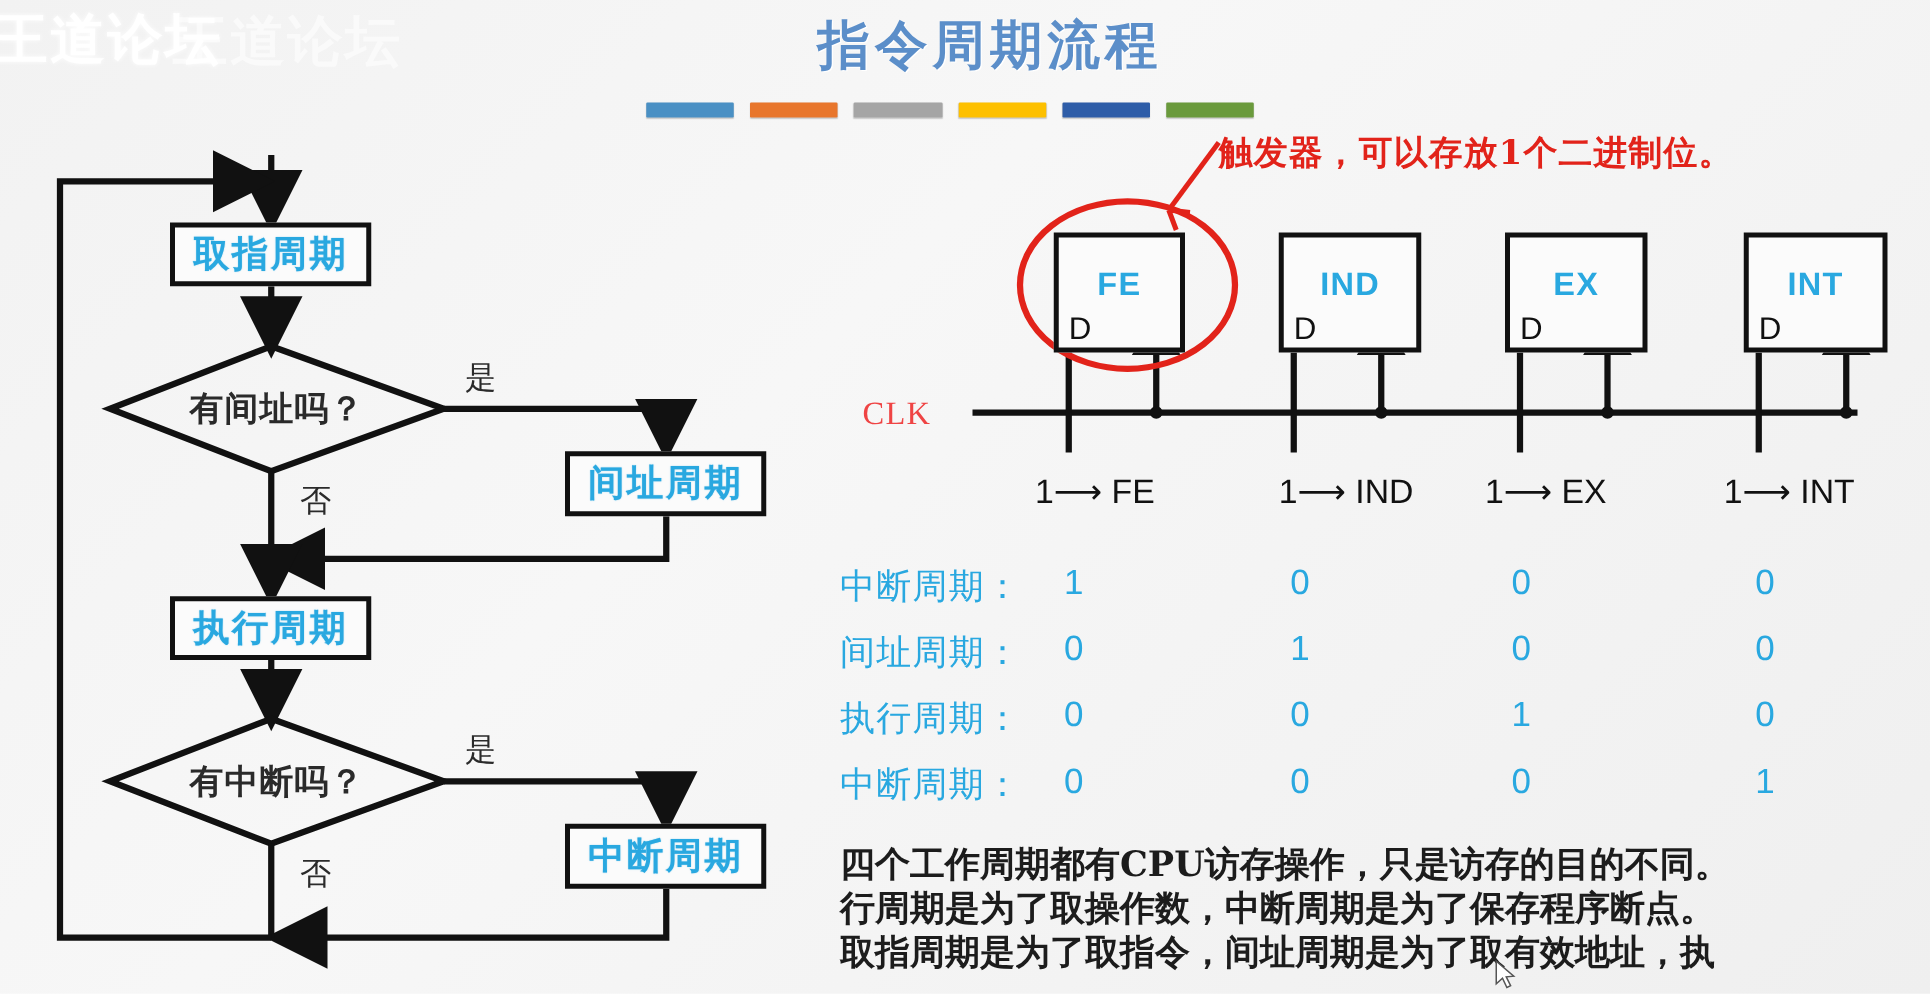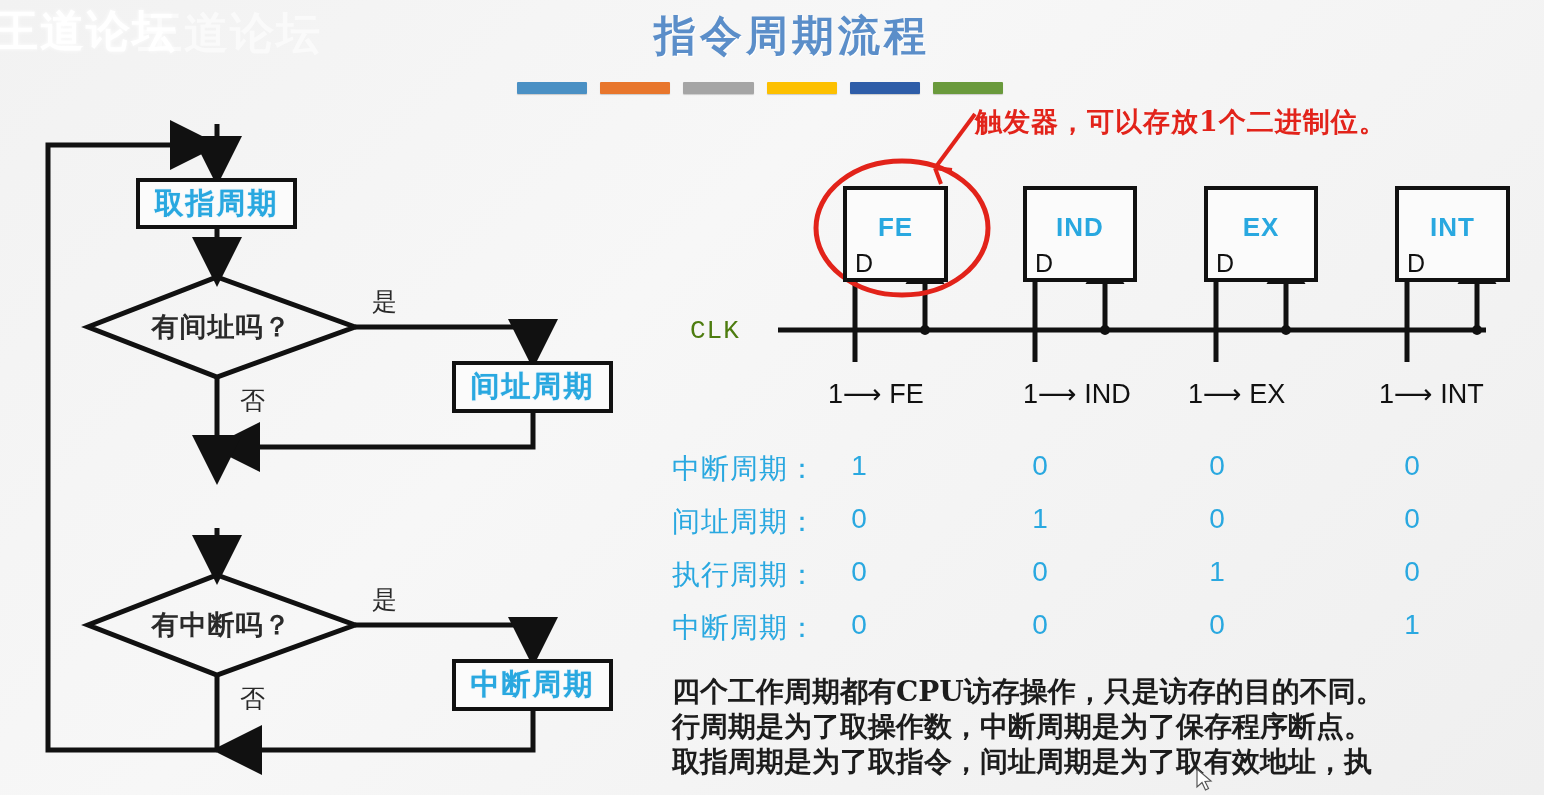--- a/index.html
+++ b/index.html
@@ -54,22 +54,22 @@
     position:absolute;left:0;right:0;top:22px;text-align:center;
     font-family:"Liberation Sans","DejaVu Sans",sans-serif;
     font-size:26px;font-weight:700;color:#29a8e0;letter-spacing:1px;
   }
   .ff-d{
     position:absolute;left:8px;bottom:2px;
     font-family:"Liberation Sans","DejaVu Sans",sans-serif;
     font-size:25px;color:#111;line-height:1;
   }
   #clk-label{
-    font-family:Liberation Mono, monospace;
-    font-size:26px;color:#4d7c0f;letter-spacing:1px;
+    font-family:Liberation Serif, serif;
+    font-size:26px;color:#ef4444;letter-spacing:1px;
   }
   .assign-label{
     position:absolute;
     font-family:"Liberation Sans","DejaVu Sans",sans-serif;
     font-size:27px;color:#111;white-space:nowrap;
   }
 
   
   #annotation-text{
     left:975px;top:104px;
@@ -172,20 +172,21 @@
         <polyline points="533,711 533,750 222,750" marker-end="url(#ah)"></polyline>
 
         <line x1="217" y1="675" x2="217" y2="750"></line>
 
         <polyline points="217,750 48,750 48,145 210,145" marker-end="url(#ah)"></polyline>
       </g>
     </svg>
 
     <div class="fc-box" style="left:136px;top:178px;width:161px;height:51px;">取指周期</div>
     <div class="fc-box" style="left:452px;top:361px;width:161px;height:52px;">间址周期</div>
+    <div class="fc-box" style="left:136px;top:477px;width:161px;height:51px;">执行周期</div>
     <div class="fc-box" style="left:452px;top:659px;width:161px;height:52px;">中断周期</div>
 
     <div class="fc-diamond-label" style="left:88px;top:305px;width:267px;height:44px;">有间址吗？</div>
     <div class="fc-diamond-label" style="left:88px;top:603px;width:267px;height:44px;">有中断吗？</div>
 
     <div class="fc-edge-label" style="left:372px;top:285px;">是</div>
     <div class="fc-edge-label" style="left:240px;top:384px;">否</div>
     <div class="fc-edge-label" style="left:372px;top:583px;">是</div>
     <div class="fc-edge-label" style="left:240px;top:682px;">否</div>
   </div>

